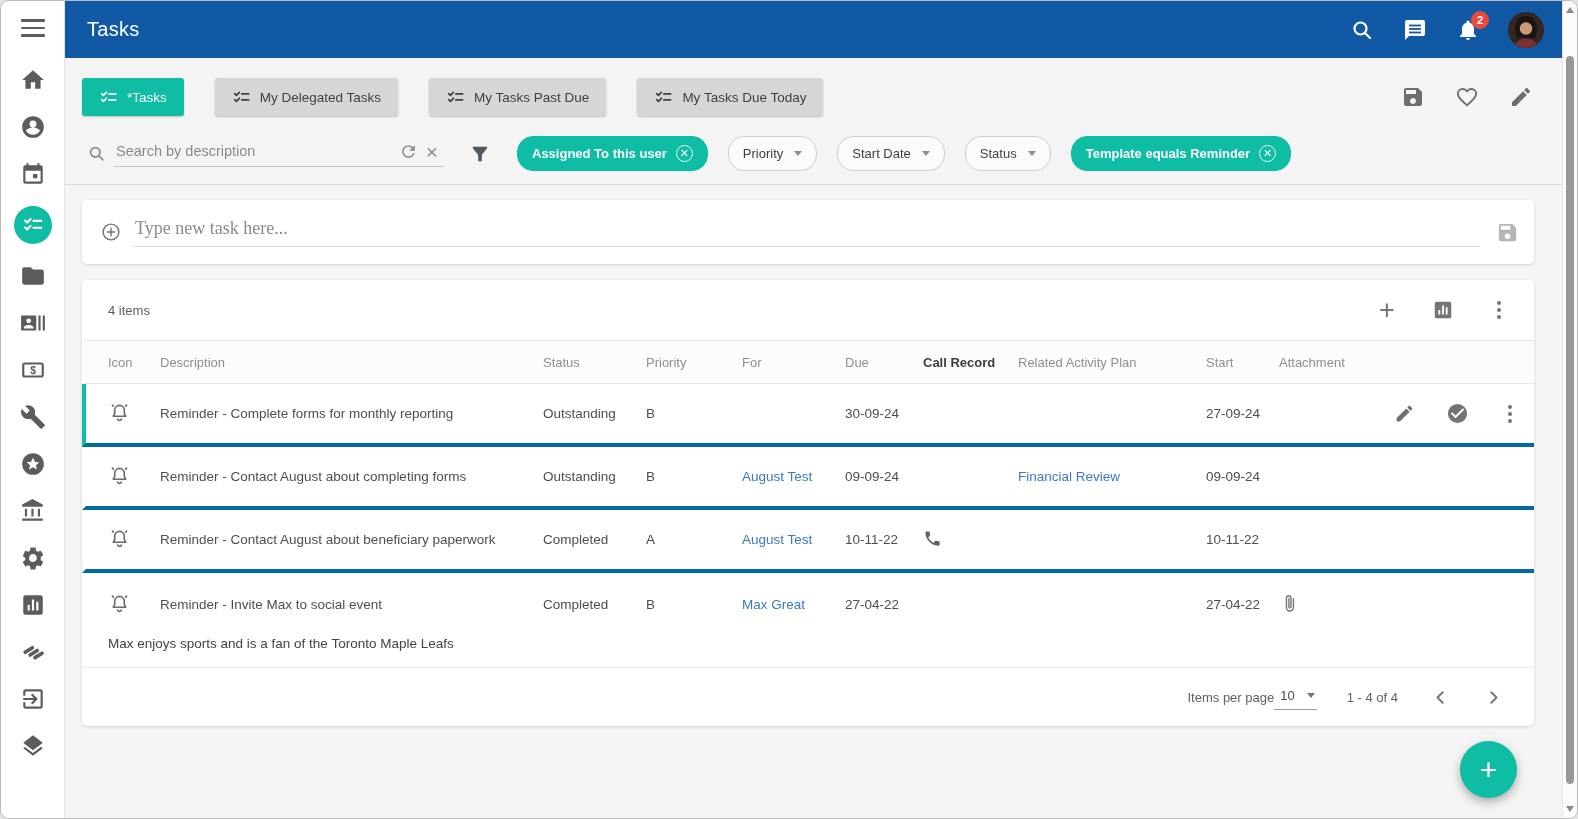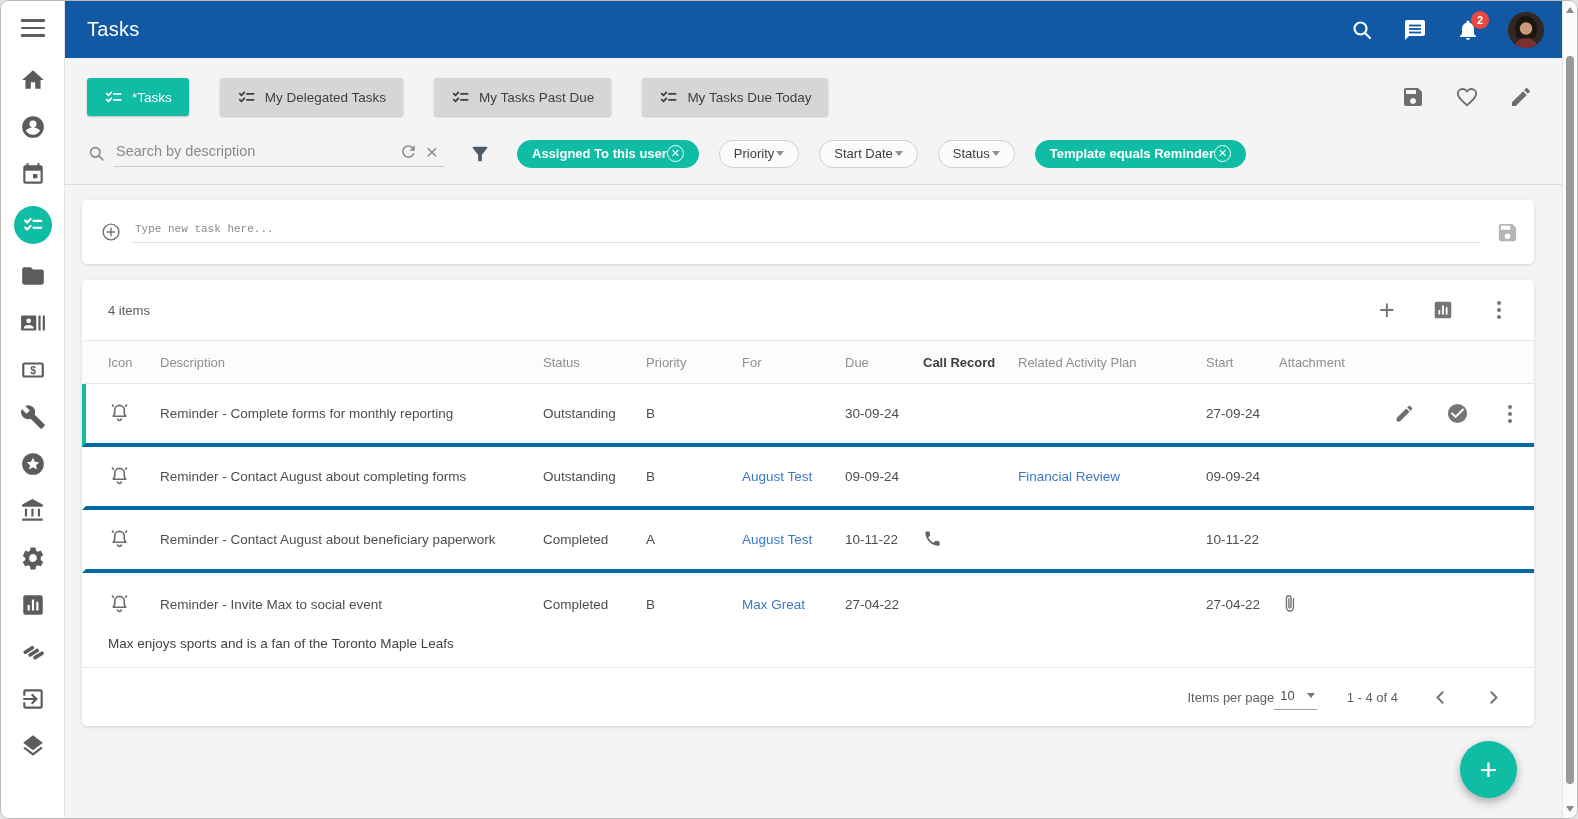--- a/index.html
+++ b/index.html
@@ -21,50 +21,50 @@
   .appbar{height:57px;background:#1158a5;display:flex;align-items:center;padding:0 18px 0 22px;}
   .appbar h1{color:#fff;font-size:20px;font-weight:400;margin:0;letter-spacing:.3px;}
   .appbar-actions{margin-left:auto;display:flex;align-items:center;gap:27px;}
   .appbar-btn{position:relative;background:none;border:none;padding:0;cursor:pointer;width:26px;height:26px;display:flex;align-items:center;justify-content:center;}
   .badge{position:absolute;top:-6px;right:-8px;min-width:18px;height:18px;border-radius:9px;background:#e84a3f;color:#fff;font-size:11px;font-weight:700;display:flex;align-items:center;justify-content:center;padding:0 4px;}
   .avatar{width:36px;height:36px;border-radius:50%;overflow:hidden;border:none;padding:0;cursor:pointer;background:#3c2f2a;}
 
   .content{padding:20px 28px 0 17px;}
 
   
-  .tabs-row{display:flex;align-items:center;margin-left:5px;}
+  .tabs-row{display:flex;align-items:center;}
   .tabs{display:flex;gap:31px;}
   .tab{height:38px;display:flex;align-items:center;gap:9px;padding:0 17px;border:none;border-radius:3px;background:#d6d6d6;color:#3f3f3f;font-size:13.5px;font-family:inherit;cursor:pointer;box-shadow:0 1px 2px rgba(0,0,0,.22);}
   .tab svg{width:19px;height:19px;}
   .tab.active{background:#0fbda4;color:#fff;}
   .page-actions{margin-left:auto;display:flex;gap:28px;align-items:center;}
   .icon-btn{background:none;border:none;padding:0;cursor:pointer;width:26px;height:26px;display:flex;align-items:center;justify-content:center;}
 
   
   .filter-row{display:flex;align-items:center;margin:22px 0 0 5px;height:31px;}
   .search-group{display:flex;align-items:center;}
   .search-underline{display:flex;align-items:center;border-bottom:1px solid #c9c9c9;padding-bottom:4px;width:330px;margin-left:8px;}
   .search-underline input{border:none;outline:none;background:transparent;flex:1;font-size:14.5px;font-family:inherit;color:#444;}
   .search-underline input::placeholder{color:#8a8a8a;}
   .mini-btn{background:none;border:none;padding:0;cursor:pointer;display:flex;align-items:center;justify-content:center;width:24px;height:22px;color:#8b8b8b;font-size:21px;line-height:1;}
   .funnel-btn{margin-left:24px;}
   .chips{display:flex;gap:20px;margin-left:25px;align-items:center;}
-  .chip{height:28px;display:flex;align-items:center;padding:0 14px;border-radius:16px;font-size:13px;cursor:pointer;white-space:nowrap;justify-content:flex-end;}
+  .chip{height:35px;display:flex;align-items:center;gap:9px;padding:0 14px;border-radius:16px;font-size:13px;cursor:pointer;white-space:nowrap;justify-content:flex-end;}
   .chip-active{background:#0fbda4;color:#fff;border:1px solid #0fbda4;font-weight:700;}
   .chip-outline{background:#fbfbfb;color:#3f3f3f;border:1px solid #cfcfcf;}
   .chip-close{width:17px;height:17px;border:1.4px solid rgba(255,255,255,.95);border-radius:50%;display:flex;align-items:center;justify-content:center;font-size:11px;color:#fff;font-weight:400;}
   .caret-down{width:0;height:0;border-left:4.5px solid transparent;border-right:4.5px solid transparent;border-top:5px solid #8f8f8f;margin-left:2px;}
 
   .divider{border:none;border-top:1px solid #dcdcdc;margin:15px -28px 0 -17px;}
 
   
   .card{background:#fff;border-radius:5px;box-shadow:0 1px 3px rgba(0,0,0,.14);}
   .newtask-card{margin-top:15px;height:64px;display:flex;align-items:center;padding:0 14px 0 18px;}
   .newtask-input{flex:1;display:flex;align-items:center;border-bottom:1px solid #e0e0e0;margin:0 14px 0 11px;padding-bottom:6px;}
-  .newtask-input input{border:none;outline:none;flex:1;font-size:11px;font-family:Liberation Mono, monospace;color:#3b82f6;background:transparent;}
+  .newtask-input input{border:none;outline:none;flex:1;font-size:18px;font-family:Liberation Serif, serif;color:#3b82f6;background:transparent;}
   .newtask-input input::placeholder{color:#8a8a8a;}
 
   
   .table-card{margin-top:16px;display:flex;flex-direction:column;}
   .table-toolbar{height:60px;display:flex;align-items:center;padding:0 22px 0 26px;}
   .items-count{font-size:13px;color:#5c5c5c;}
   .toolbar-actions{margin-left:auto;display:flex;align-items:center;gap:30px;}
   .plus-glyph{font-size:27px;color:#757575;font-weight:400;line-height:1;}
   .kebab{display:flex;flex-direction:column;gap:3px;align-items:center;}
   .kebab i{width:4px;height:4px;border-radius:50%;background:#757575;}

